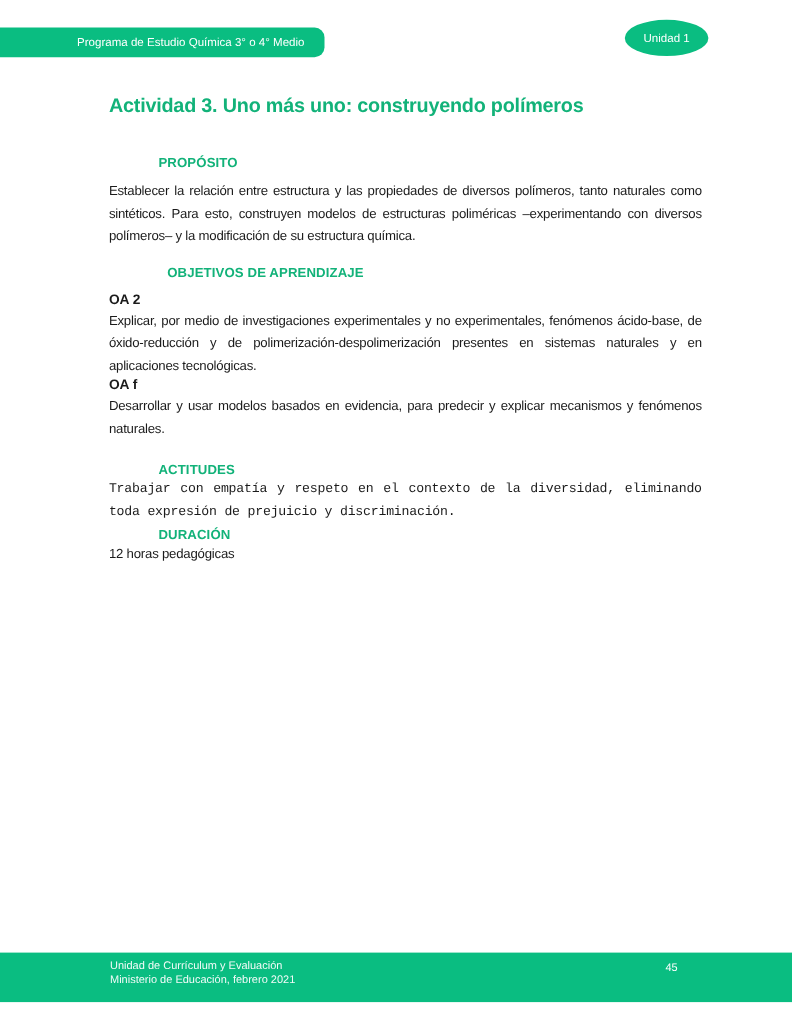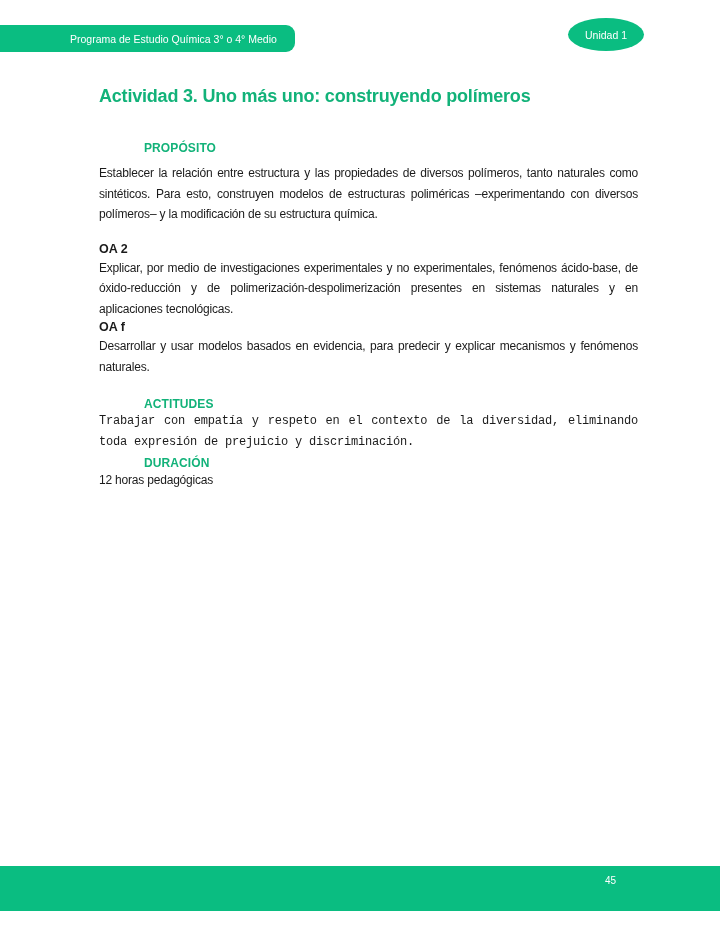--- a/index.html
+++ b/index.html
@@ -119,32 +119,37 @@
     <span>Unidad 1</span>
   </div>
 
   <div class="content">
 
     <h1 class="title">Actividad 3. Uno más uno: construyendo polímeros</h1>
 
     <h2 class="sec-heading">PROPÓSITO</h2>
     <p class="body-text mb-objetivos">Establecer la relación entre estructura y las propiedades de diversos polímeros, tanto naturales como sintéticos. Para esto, construyen modelos de estructuras poliméricas –experimentando con diversos polímeros– y la modificación de su estructura química.</p>
 
+    <h2 class="sec-heading indent sec-gap-obj">OBJETIVOS DE APRENDIZAJE</h2>
 
     <h3 class="oa-label">OA 2</h3>
     <p class="body-text">Explicar, por medio de investigaciones experimentales y no experimentales, fenómenos ácido-base, de óxido-reducción y de polimerización-despolimerización presentes en sistemas naturales y en aplicaciones tecnológicas.</p>
 
     <h3 class="oa-label">OA f</h3>
     <p class="body-text mb-actitudes">Desarrollar y usar modelos basados en evidencia, para predecir y explicar mecanismos y fenómenos naturales.</p>
 
     <h2 class="sec-heading mb0">ACTITUDES</h2>
     <p class="body-text mb-duracion">Trabajar con empatía y respeto en el contexto de la diversidad, eliminando toda expresión de prejuicio y discriminación.</p>
 
     <h2 class="sec-heading mb0">DURACIÓN</h2>
     <p class="body-text">12 horas pedagógicas</p>
 
   </div>
 
   <div class="footer">
+    <div class="footer-info">
+      <div>Unidad de Currículum y Evaluación</div>
+      <div>Ministerio de Educación, febrero 2021</div>
+    </div>
     <div class="footer-page-number">45</div>
   </div>
 
 </div>
 
 </body></html>

